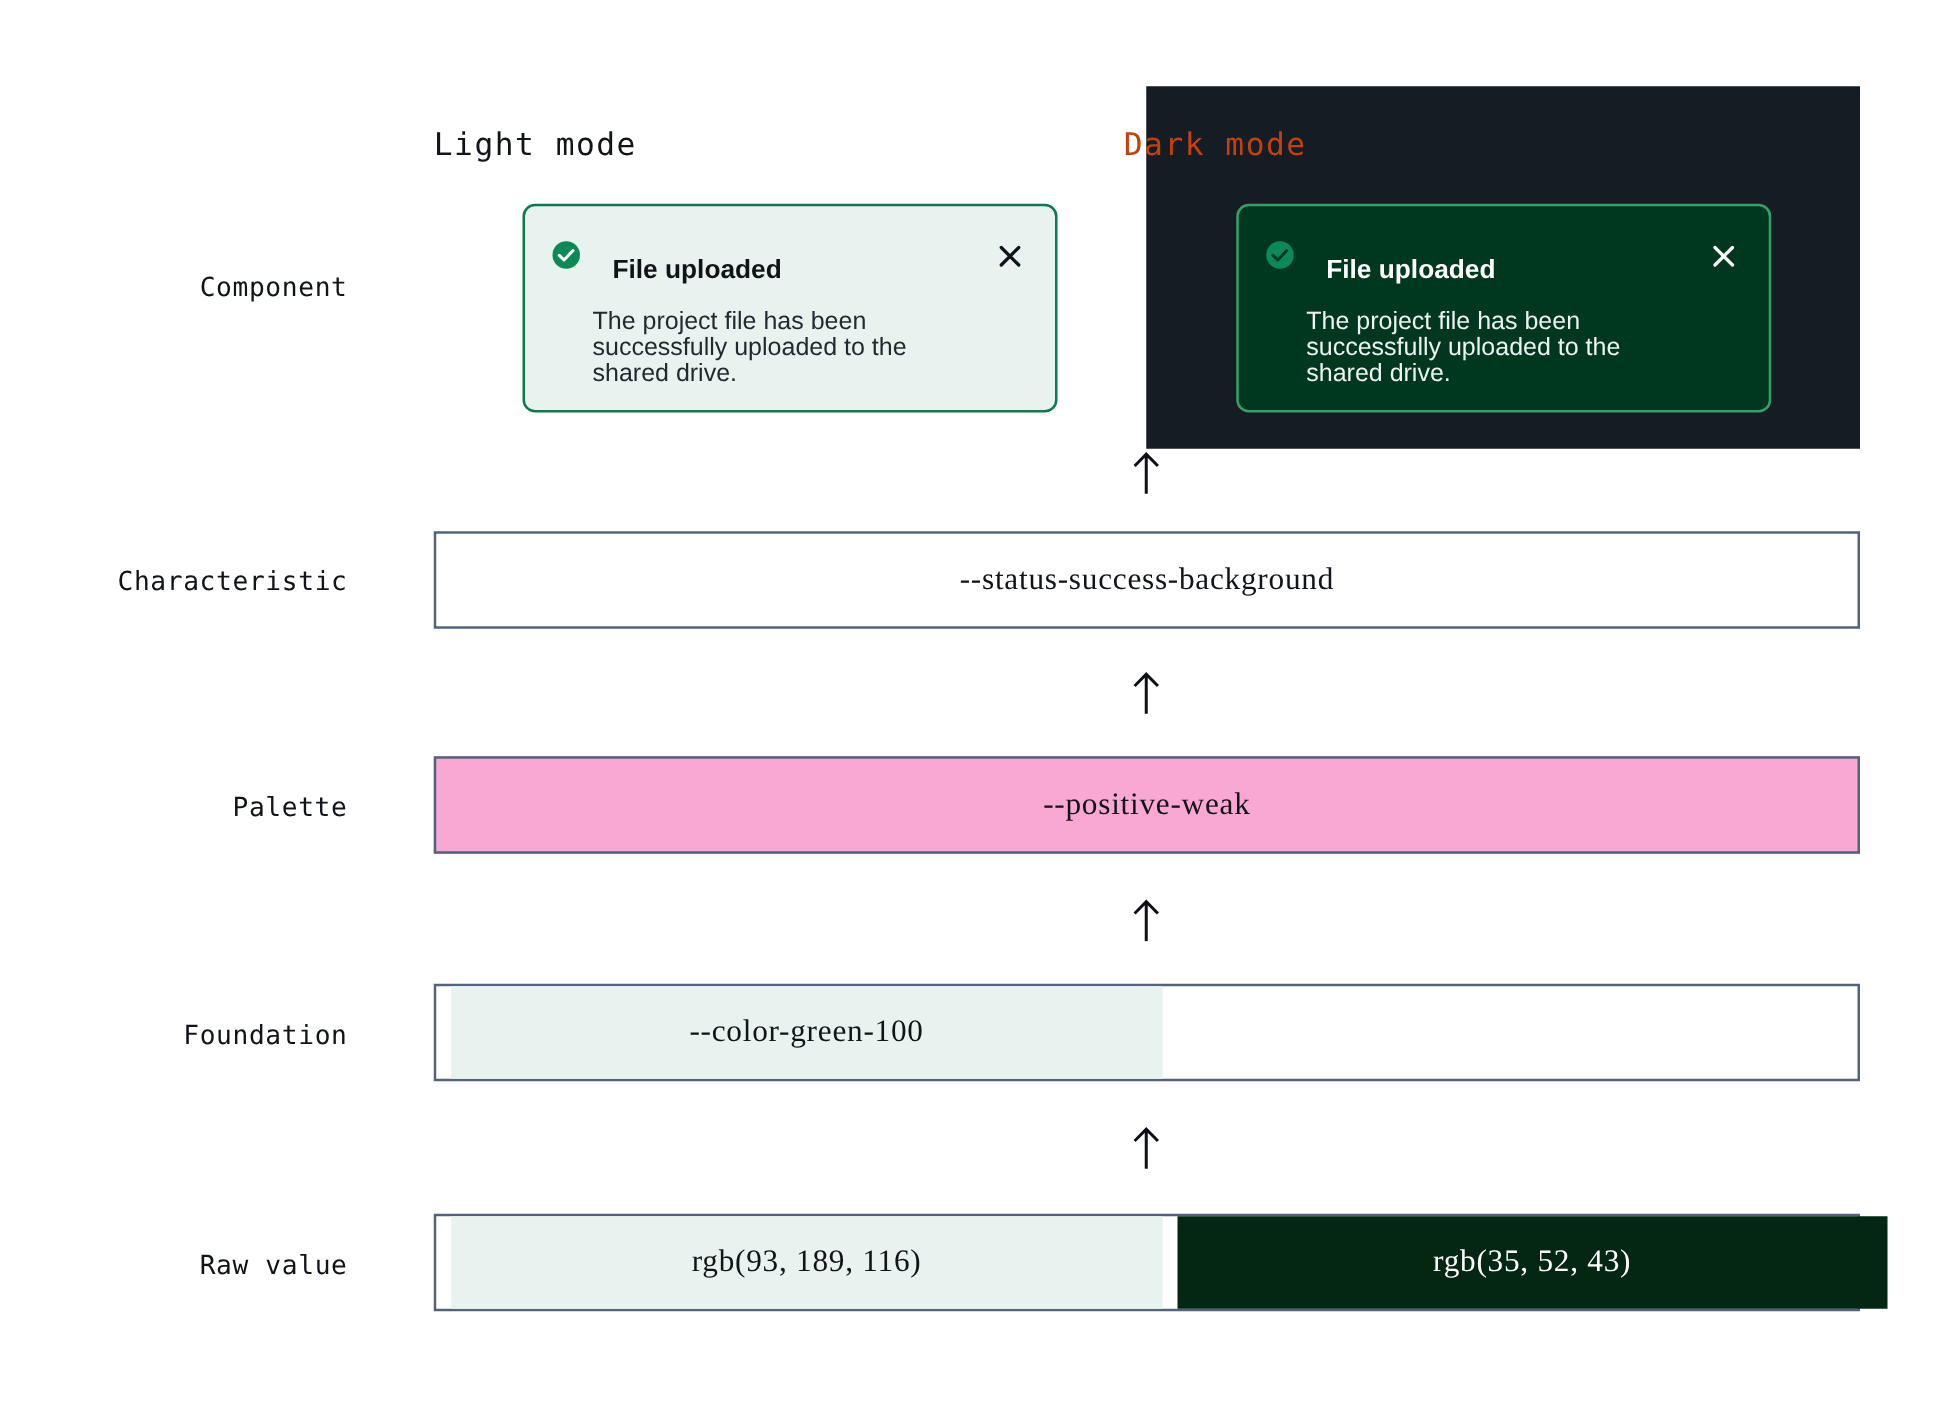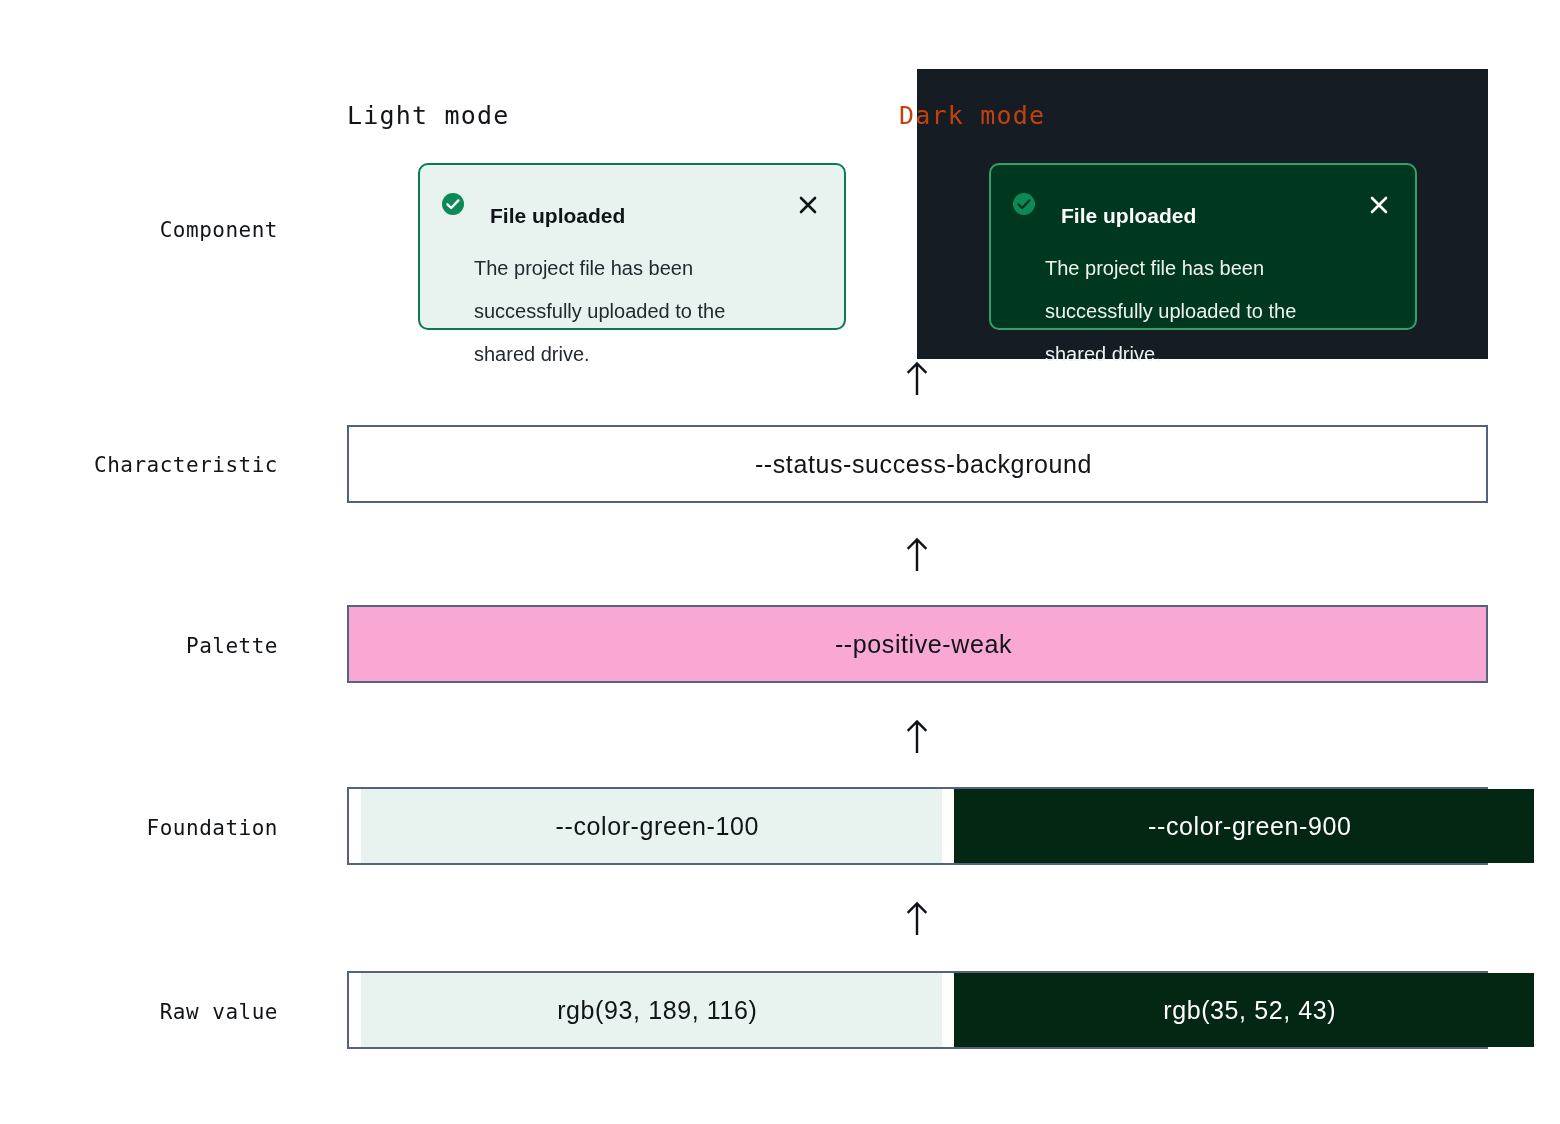--- a/index.html
+++ b/index.html
@@ -92,21 +92,21 @@
   .toast-title {
     font-family: "Liberation Sans", sans-serif;
     font-weight: bold;
     font-size: 21px;
     line-height: 30px;
     margin: 16px;
   }
   .toast-text {
     font-family: "Liberation Sans", sans-serif;
     font-size: 20px;
-    line-height: 43px;
+    line-height: 21px;
     margin: 0;
     max-width: 292px;
   }
   #toast-light .toast-title { color: #101418; }
   #toast-light .toast-text  { color: #222a30; }
   #toast-dark  .toast-title { color: #ffffff; }
   #toast-dark  .toast-text  { color: #eef3f1; }
 
   .toast-close {
     flex: 0 0 auto;
@@ -127,25 +127,24 @@
     width: 1141px;
     height: 78px;
     box-sizing: border-box;
     border: 2px solid #53637d;
     display: flex;
   }
   .bar-cell {
     display: flex;
     align-items: center;
     justify-content: center;
-    font-family: Liberation Sans, sans-serif;
+    font-family: Liberation Serif, serif;
     font-size: 25px;
     letter-spacing: 0.6px;
     white-space: nowrap;
-    padding-left: 12px;
   }
   .bar-cell.full  { flex: 1 1 100%; }
   .bar-cell.half  { flex: 0 0 50%; margin-left: 12px; }
 
   #bar-characteristic { top: 425px; background: #ffffff; }
   #bar-palette        { top: 605px; background: #f9a8d4; }
   #bar-foundation     { top: 787px; }
   #bar-raw            { top: 971px; }
 
   #bar-characteristic .bar-cell,
@@ -238,21 +237,20 @@
 </div>
 
 <div id="arrow-palette-foundation" class="arrow">
   <svg width="28" height="34" viewBox="0 0 28 34" aria-hidden="true">
     <path d="M14 33 L14 3 M5.5 11 L14 2.4 L22.5 11" fill="none" stroke="#0d1117" stroke-width="2.4" stroke-linecap="square"></path>
   </svg>
 </div>
 
 <div id="bar-foundation" class="token-bar">
   <div class="bar-cell half cell-light">--color-green-100</div>
-  <div class="bar-cell half cell-dark">--color-green-900</div>
 </div>
 
 <div id="arrow-foundation-raw" class="arrow">
   <svg width="28" height="34" viewBox="0 0 28 34" aria-hidden="true">
     <path d="M14 33 L14 3 M5.5 11 L14 2.4 L22.5 11" fill="none" stroke="#0d1117" stroke-width="2.4" stroke-linecap="square"></path>
   </svg>
 </div>
 
 <div id="bar-raw" class="token-bar">
   <div class="bar-cell half cell-light">rgb(93, 189, 116)</div>

